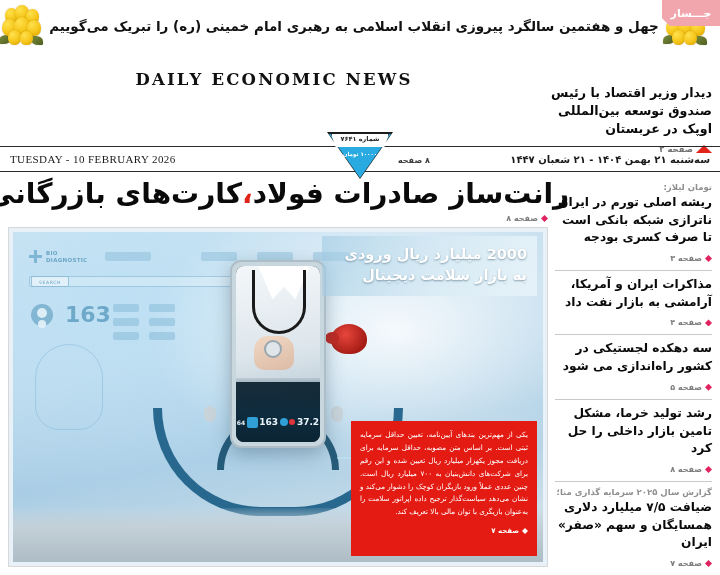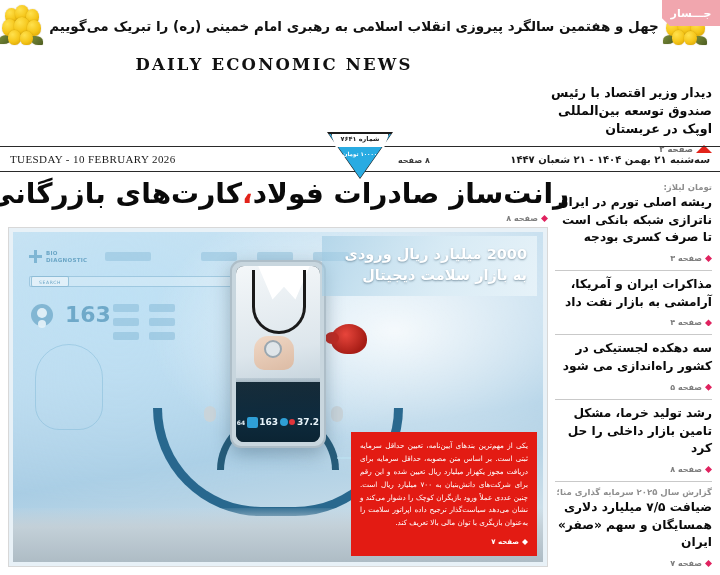--- a/index.html
+++ b/index.html
@@ -150,21 +150,21 @@
     font-weight: 700;
     vertical-align: super;
     letter-spacing: -1px;
   }
   .logo-en {
     font-family: "DejaVu Serif", "Liberation Serif", serif;
     font-size: 16.5px;
     font-weight: 700;
     color: #111;
     letter-spacing: 2.2px;
-    margin-top: 1px;
+    margin-top: 16px;
     direction: ltr;
   }
 
   
   .rule-row {
     position: relative;
     height: 26px;
     border-top: 1px solid #2a2a2a;
     border-bottom: 1px solid #2a2a2a;
     display: flex;
@@ -553,21 +553,21 @@
     text-shadow: 0 1px 2px rgba(60,90,110,.55);
   }
 
   
   .red-box {
     position: absolute;
     right: 6px; bottom: 6px;
     width: 186px;
     background: #e31b13;
     color: #ffffff;
-    padding: 8px 9px 7px 9px;
+    padding: 8px 9px 18px 9px;
     direction: rtl;
     text-align: justify;
   }
   .red-box-txt {
     font-size: 7.2px;
     line-height: 1.78;
   }
   .red-pagetag {
     display: inline-flex;
     align-items: center;

